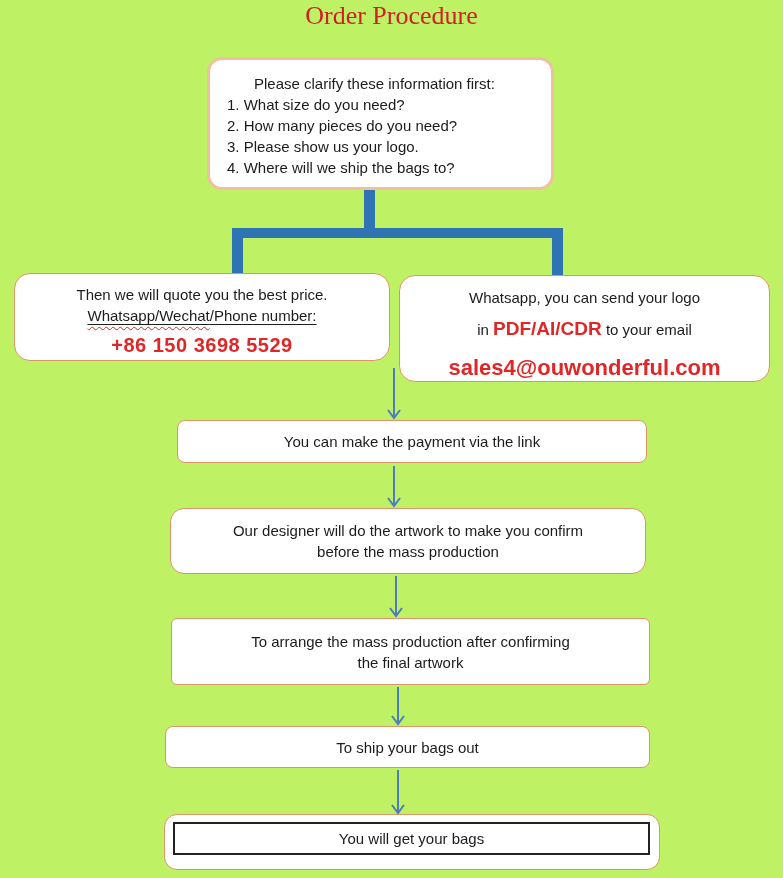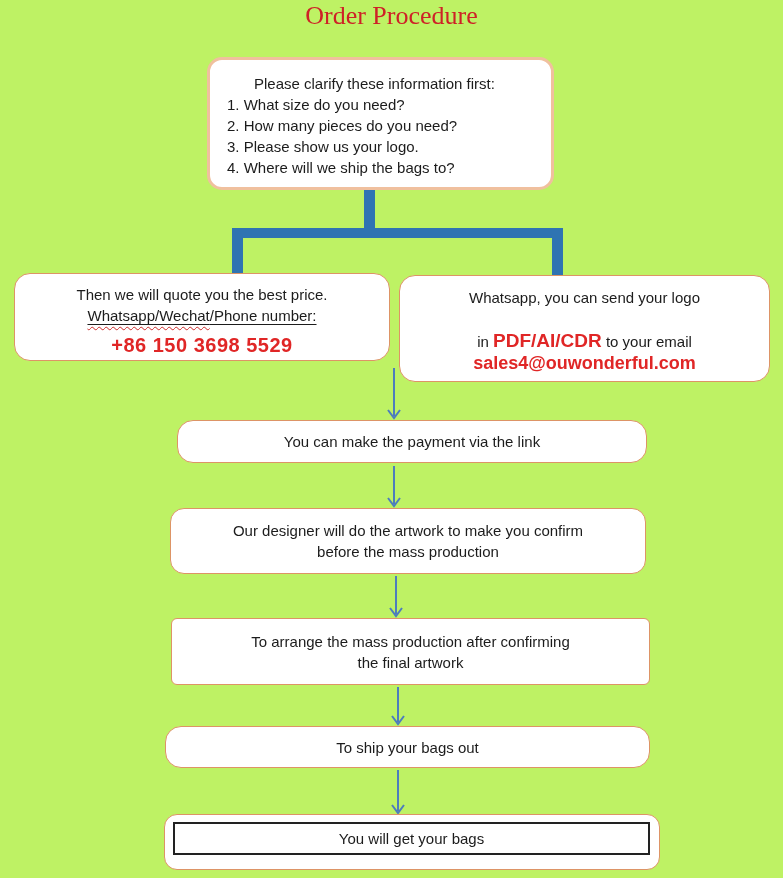--- a/index.html
+++ b/index.html
@@ -59,29 +59,29 @@
   .phone{
     margin-top:9px;
     color:#e02626;font-weight:bold;font-size:20px;letter-spacing:.5px;
   }
   
   .logo{
     left:399px;top:275px;width:371px;height:107px;
     text-align:center;font-size:15px;
     padding-top:13px;
   }
-  .logo .l2{margin-top:24px;}
+  .logo .l2{margin-top:12px;}
   .formats{color:#e02626;font-weight:bold;font-size:19px;}
   .email{
-    margin-top:1px;
-    color:#e02626;font-weight:bold;font-size:18px;
+    margin-top:15px;
+    color:#e02626;font-weight:bold;font-size:22px;
   }
   
   .step{
-    border-radius:16px;
+    border-radius:8px;
     display:flex;flex-direction:column;justify-content:center;
     text-align:center;font-size:15px;line-height:21px;
   }
   .step0{left:177px;top:420px;width:470px;height:43px;}
   .step1{left:170px;top:508px;width:476px;height:66px;border-radius:14px;}
   .step2{left:171px;top:618px;width:479px;height:67px;border-radius:6px;}
   .step3{left:165px;top:726px;width:485px;height:42px;}
   .step4{left:164px;top:814px;width:496px;height:56px;border-radius:13px;}
   .inner-rect{
     position:absolute;left:8px;top:7px;right:9px;bottom:14px;

